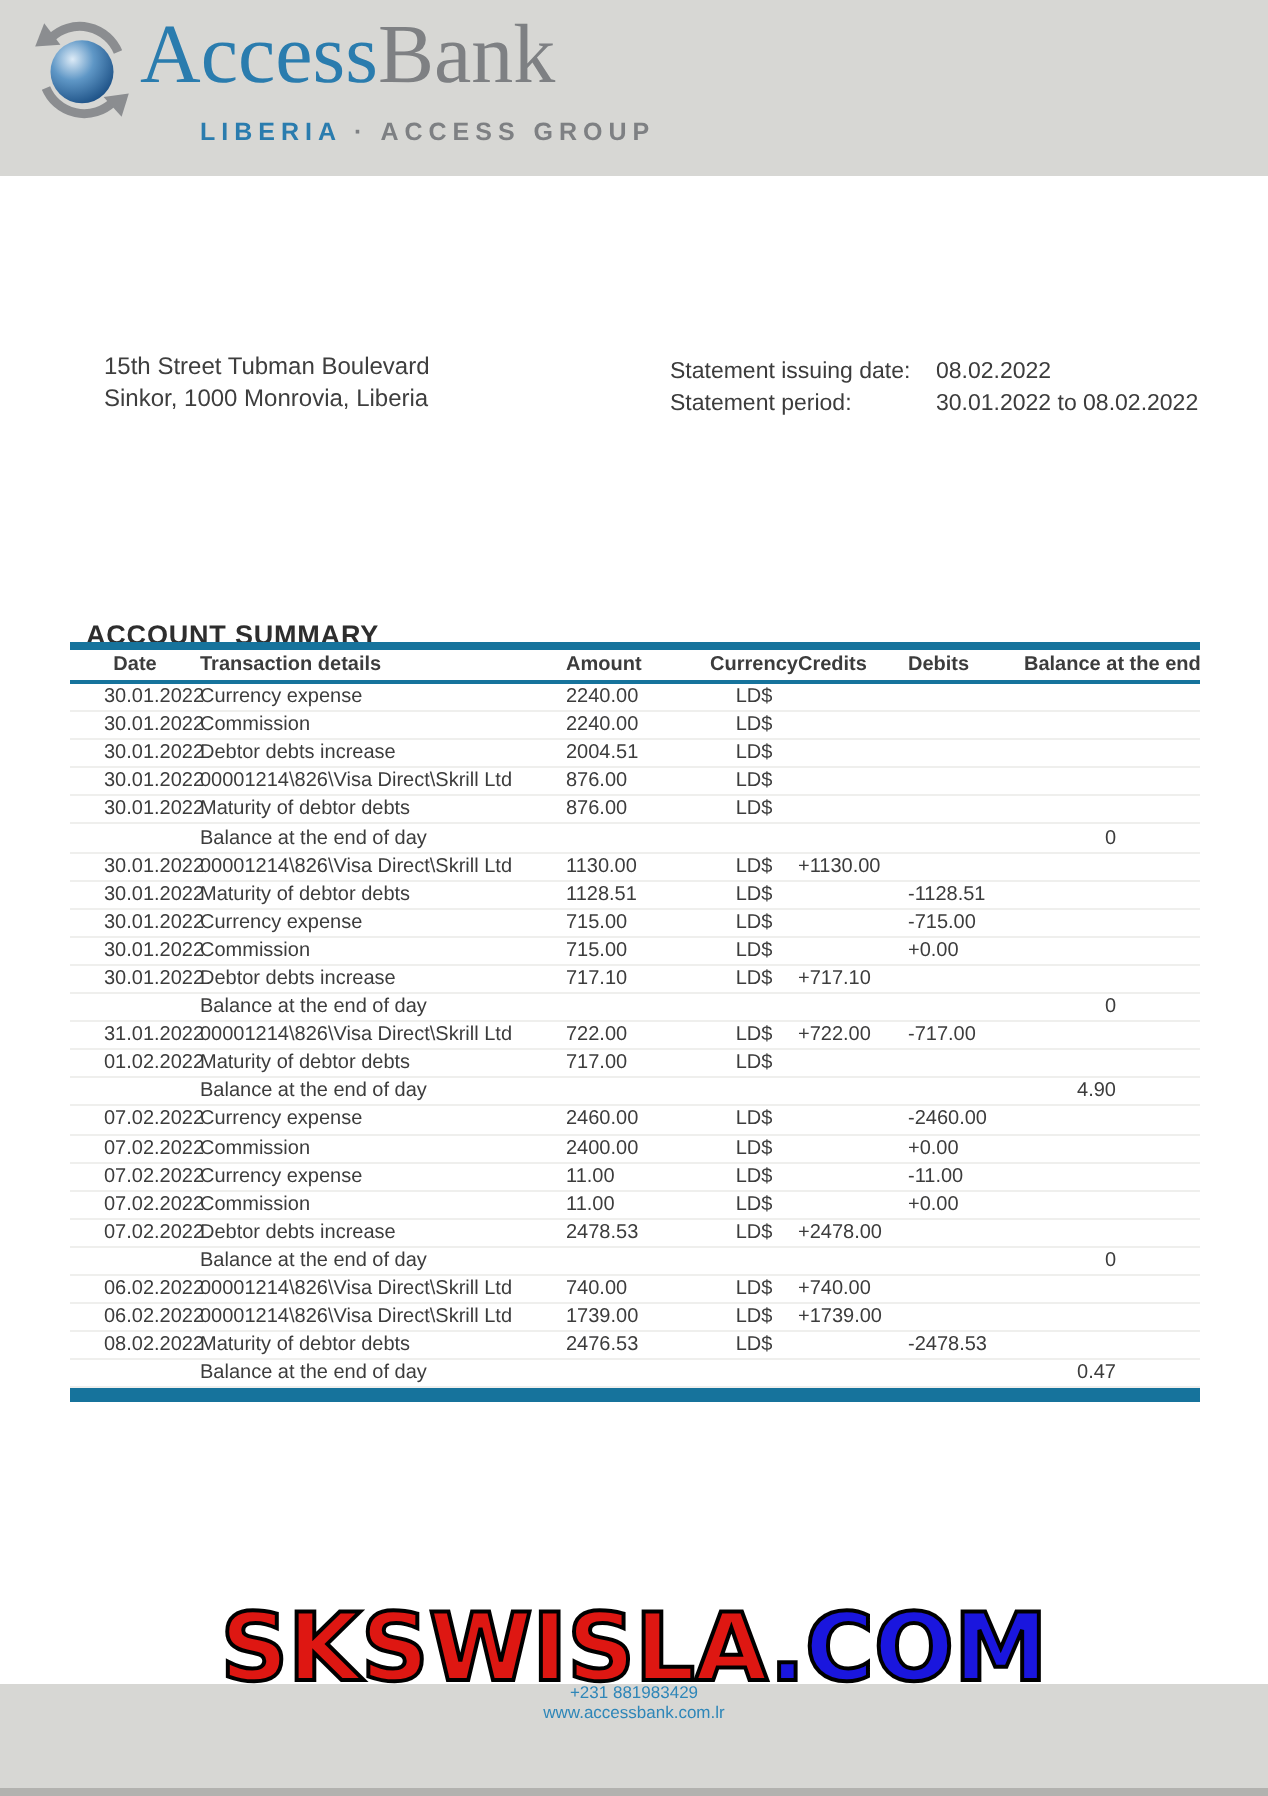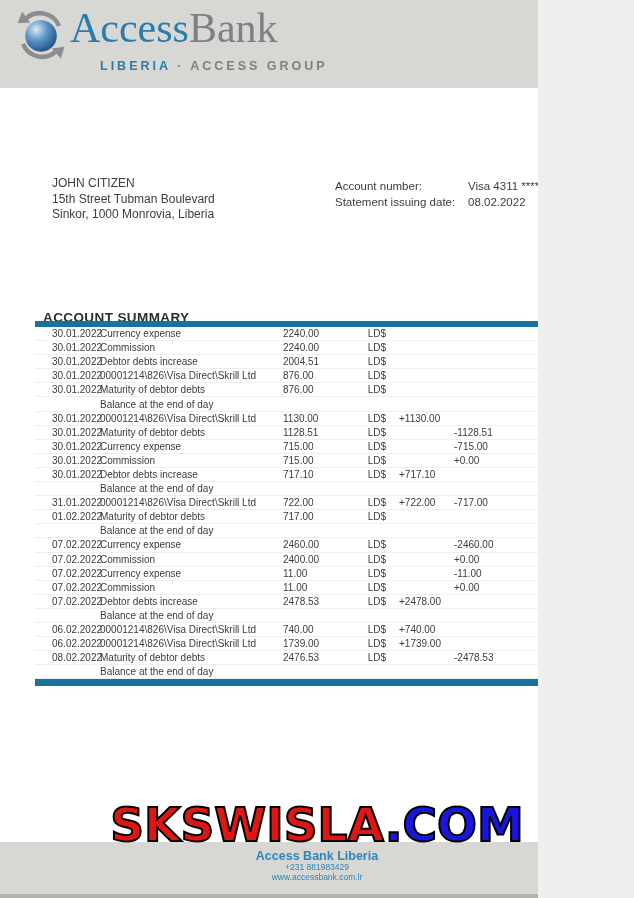--- a/index.html
+++ b/index.html
@@ -1,16 +1,16 @@
 <!DOCTYPE html>
 <html style="--accent: #16739C; --band: #D7D7D4; --brandblue: #2A7CAE; --brandgray: #7E8083; --footerblue: #2E86B8; --wmred: #DE1712; --wmblue: #1A16DE; --totalbg: #ECECEA; --textdark: #3C3C3C;"><head>
 <meta charset="utf-8">
 <style>
   html,body{margin:0;padding:0;background:#efefee;}
-  .page{position:relative;width:538px;height:898px;background:#ffffff;overflow:hidden;
+  .page{position:relative;width:634px;height:898px;background:#ffffff;overflow:hidden;
         font-family:"Liberation Sans",sans-serif;color:var(--textdark);}
   
   .band-top{position:absolute;left:0;top:0;width:634px;height:88px;background:var(--band);}
   .logo{position:absolute;left:14px;top:8px;width:54px;height:54px;}
   .logo-text{position:absolute;left:70px;top:2px;font-family:"Liberation Serif",serif;
              font-size:42px;line-height:52px;white-space:nowrap;}
   .logo-access{color:var(--brandblue);}
   .logo-bank{color:var(--brandgray);}
   .tagline{position:absolute;left:80px;top:59px;font-size:12.5px;font-weight:bold;
            letter-spacing:3px;white-space:nowrap;margin-left:20px;}
@@ -82,40 +82,48 @@
       <span class="logo-access">Access</span><span class="logo-bank">Bank</span>
     </div>
     <div class="tagline">
       <span class="tag-liberia">LIBERIA</span>
       <span class="tag-sep">·</span>
       <span class="tag-group">ACCESS GROUP</span>
     </div>
   </div>
 
   <div class="customer">
-    <div>JOHN CITIZEN</div>
     <div>15th Street Tubman Boulevard</div>
     <div>Sinkor, 1000 Monrovia, Liberia</div>
   </div>
 
   <div class="acct">
-    <div class="acct-row">
-      <div class="acct-label">Account number:</div>
-      <div class="acct-value">Visa 4311 **** **** 2134</div>
-    </div>
     <div class="acct-row">
       <div class="acct-label">Statement issuing date:</div>
       <div class="acct-value">08.02.2022</div>
     </div>
+    <div class="acct-row">
+      <div class="acct-label">Statement period:</div>
+      <div class="acct-value">30.01.2022 to 08.02.2022</div>
+    </div>
   </div>
 
   <div class="summary-title">ACCOUNT SUMMARY</div>
 
   <div class="tbl">
     <div class="bar"></div>
+    <div class="thead">
+      <div class="c c-date h-date">Date</div>
+      <div class="c">Transaction details</div>
+      <div class="c c-amount">Amount</div>
+      <div class="c c-currency">Currency</div>
+      <div class="c">Credits</div>
+      <div class="c c-debits">Debits</div>
+      <div class="c h-balance">Balance at the end</div>
+    </div>
     <div class="bar-thin"></div>
     <div>
   <div class="trow">
     <div class="c c-date">30.01.2022</div>
     <div class="c">Currency expense</div>
     <div class="c c-amount">2240.00</div>
     <div class="c c-currency">LD$</div>
     <div class="c"></div>
     <div class="c c-debits"></div>
     <div class="c c-balance"></div>
@@ -363,19 +371,18 @@
 </div>
     <div class="bar-mid"></div>
     <div class="bar"></div>
   </div>
 
   <div class="watermark">
     <span class="wm1">SKSWISLA</span><span class="wm2">.COM</span>
   </div>
 
   <div class="band-bottom">
-    <div class="footer-name">Access Bank Liberia</div>
     <div class="footer-line">+231 881983429</div>
     <div class="footer-line">www.accessbank.com.lr</div>
     <div class="band-edge"></div>
   </div>
 
 </div>
 
 </body></html>

